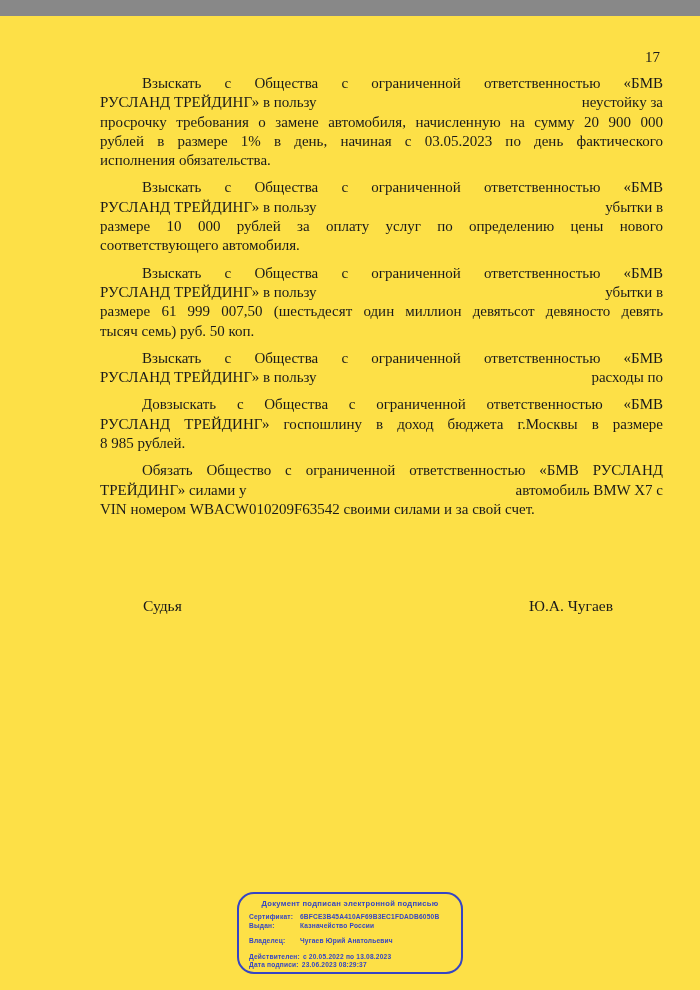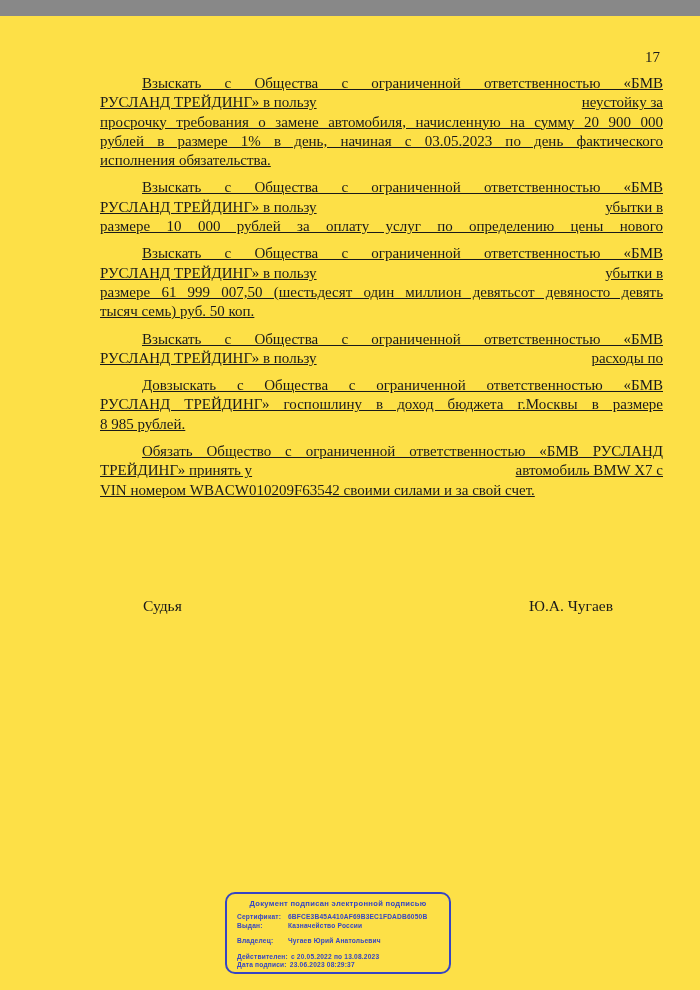--- a/index.html
+++ b/index.html
@@ -14,41 +14,41 @@
   }
   .page-number{
     position:absolute;top:33px;right:40px;
     font-size:15px;
   }
   .doc-body{
     position:absolute;left:100px;top:58px;width:563px;
     font-size:15px;line-height:19.3px;
   }
   .para{margin:0 0 8px 0;}
-  .line{width:100%;text-decoration:underline;}
+  .line{width:100%;}
   .line.just{text-align:justify;text-align-last:justify;}
   .line.indent{text-indent:42px;}
   .line.split{display:flex;justify-content:space-between;}
   .line.split .gap{flex:1 1 auto;min-width:30px;}
   .signature-row{
     position:absolute;left:100px;top:581px;width:563px;
     display:flex;justify-content:space-between;
     font-size:15.5px;
     padding:0;box-sizing:border-box;
     padding-left:43px;padding-right:50px;gap:28px;
   }
   .final-note{
     position:absolute;left:143px;top:653px;
     font-size:12px;
   }
   .stamp{
-    position:absolute;left:225px;top:876px;width:226px;height:82px;
+    position:absolute;left:237px;top:876px;width:226px;height:82px;
     box-sizing:border-box;
     border:2.5px solid var(--stamp-accent,#3545c4);
-    border-radius:10px;
+    border-radius:17px;
     color:var(--stamp-accent,#3545c4);
     font-family:"Liberation Sans","DejaVu Sans",sans-serif;
     font-weight:bold;
     padding:5px 10px 4px 10px;
   }
   .stamp-title{
     text-align:center;
     font-size:7.6px;
     letter-spacing:.3px;
     margin-bottom:5px;
@@ -85,20 +85,21 @@
         <div class="line">исполнения обязательства.</div>
       </div>
       <div class="para">
         <div class="line just indent">Взыскать с Общества с ограниченной ответственностью «БМВ</div>
         <div class="line split">
           <span>РУСЛАНД ТРЕЙДИНГ» в пользу</span>
           <span class="gap"></span>
           <span>убытки в</span>
         </div>
         <div class="line just">размере 10 000 рублей за оплату услуг по определению цены нового</div>
+        <div class="line">соответствующего автомобиля.</div>
       </div>
       <div class="para">
         <div class="line just indent">Взыскать с Общества с ограниченной ответственностью «БМВ</div>
         <div class="line split">
           <span>РУСЛАНД ТРЕЙДИНГ» в пользу</span>
           <span class="gap"></span>
           <span>убытки в</span>
         </div>
         <div class="line just">размере 61 999 007,50  (шестьдесят один миллион девятьсот девяносто девять</div>
         <div class="line">тысяч семь) руб. 50 коп.</div>
@@ -112,21 +113,21 @@
         </div>
       </div>
       <div class="para">
         <div class="line just indent">Довзыскать с Общества с ограниченной ответственностью «БМВ</div>
         <div class="line just">РУСЛАНД ТРЕЙДИНГ» госпошлину в доход бюджета г.Москвы в размере</div>
         <div class="line">8 985 рублей.</div>
       </div>
       <div class="para">
         <div class="line just indent">Обязать Общество с ограниченной ответственностью «БМВ РУСЛАНД</div>
         <div class="line split">
-          <span>ТРЕЙДИНГ» принять у</span>
+          <span>ТРЕЙДИНГ» силами у</span>
           <span class="gap"></span>
           <span>автомобиль BMW X7 с</span>
         </div>
         <div class="line">VIN номером WBACW010209F63542 своими силами и за свой счет.</div>
       </div>
     </div>
 
   <div class="signature-row">
     <span>Судья</span>
     <span>Ю.А. Чугаев</span>

